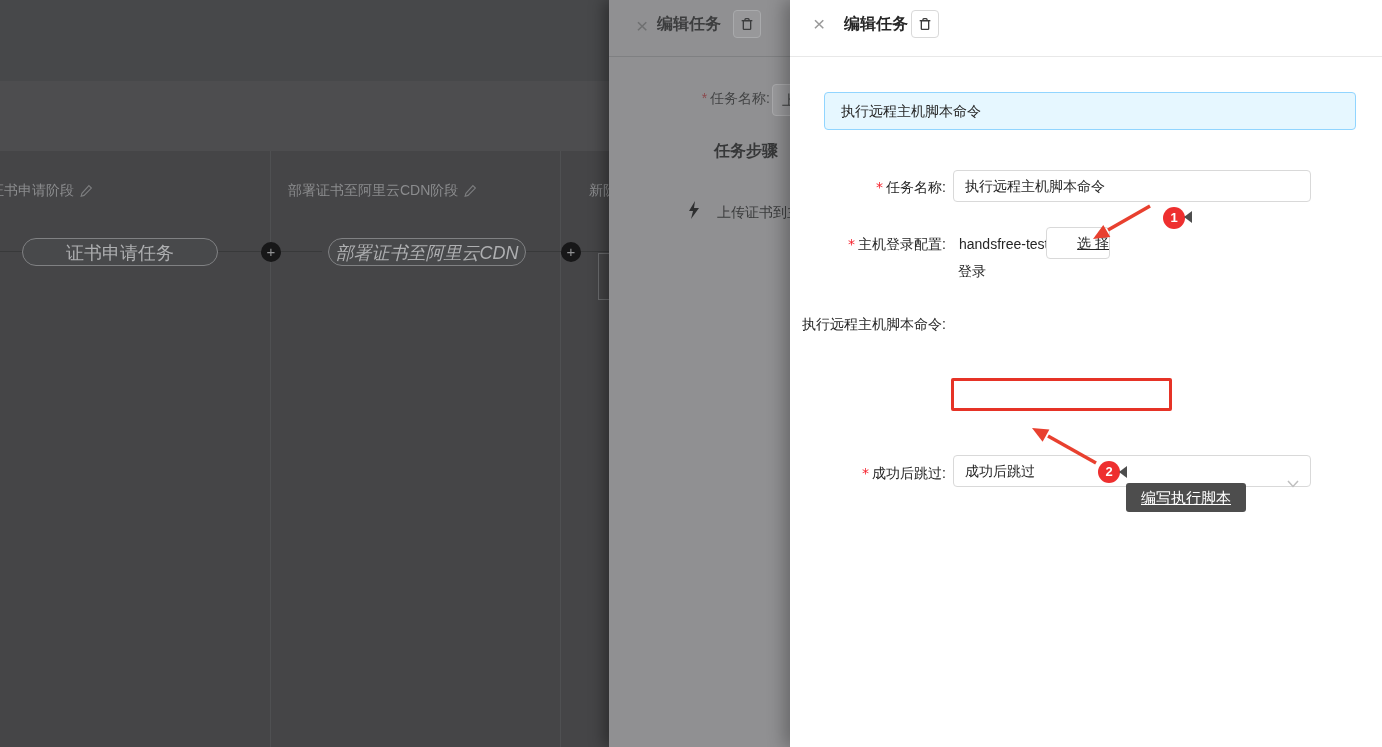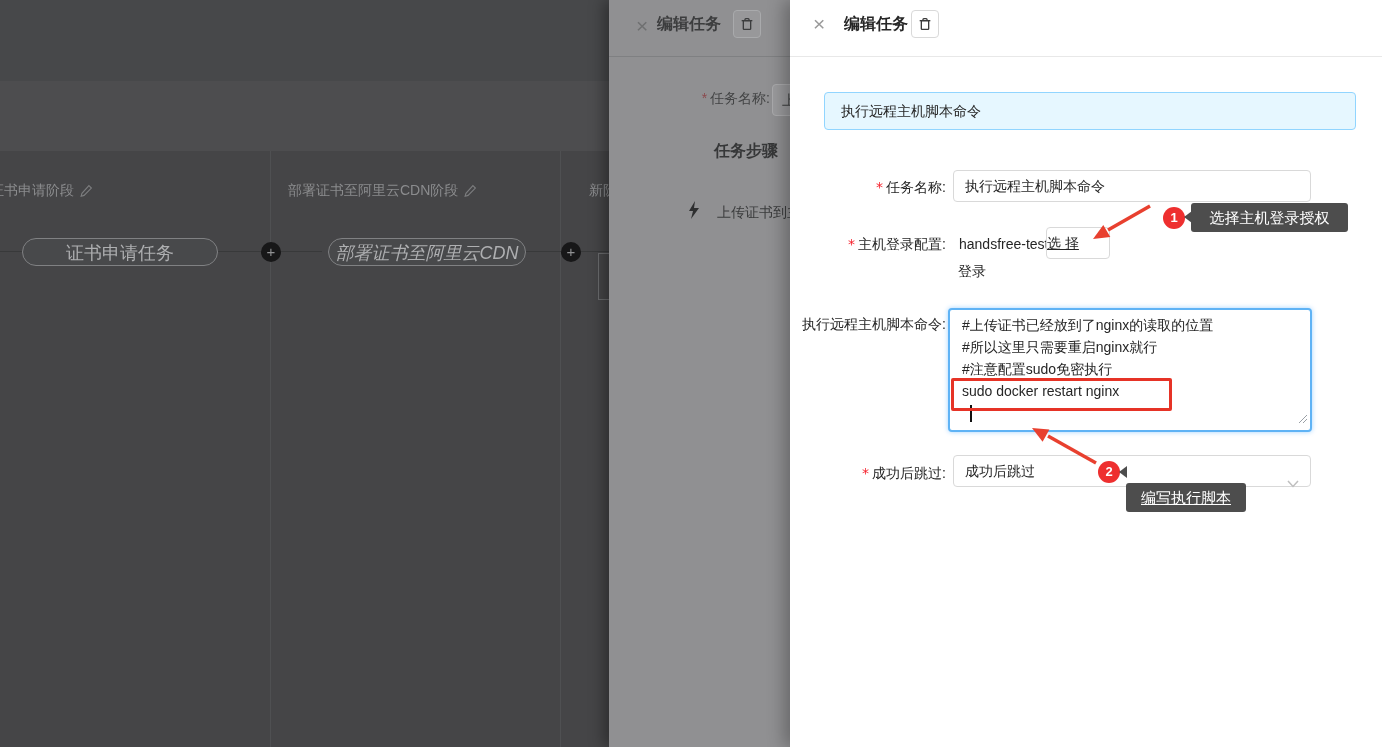--- a/index.html
+++ b/index.html
@@ -56,21 +56,21 @@
               font-size:14px;color:#262626;line-height:36px;padding-left:16px;}
 
   .f-label{position:absolute;left:0;width:156px;text-align:right;font-size:14px;color:#262626;white-space:nowrap;}
   .f-label .req{color:#f5222d;margin-right:3px;font-family:"DejaVu Sans",sans-serif;}
   .txt-input{position:absolute;left:163px;width:358px;height:32px;box-sizing:border-box;
              border:1px solid #d9d9d9;border-radius:4px;background:#fff;
              font-size:14px;color:#262626;line-height:30px;padding-left:11px;}
   .plain-val{position:absolute;font-size:14px;color:#262626;}
   .choose-btn{position:absolute;left:256px;top:227px;width:64px;height:32px;box-sizing:border-box;
               border:1px solid #d9d9d9;border-radius:4px;background:#fff;font-size:14px;color:#262626;
-              text-align:left;line-height:30px;cursor:pointer;text-decoration:underline;}
+              text-align:right;line-height:30px;cursor:pointer;text-decoration:underline;}
   .shell-box{position:absolute;left:158px;top:308px;width:364px;height:124px;box-sizing:border-box;
              border:2px solid #5fb3f5;border-radius:4px;background:#fff;
              box-shadow:0 0 5px rgba(24,144,255,.4);}
   .shell-line{position:absolute;left:12px;width:330px;height:22px;font-size:14px;color:#262626;white-space:nowrap;}
   .caret{position:absolute;left:20px;top:95px;width:2px;height:17px;background:#111;}
   .grip{position:absolute;right:2px;bottom:2px;}
   .red-rect{position:absolute;left:161px;top:378px;width:221px;height:33px;box-sizing:border-box;
             border:3px solid #e63326;border-radius:2px;z-index:5;}
   .select-box{position:absolute;left:163px;top:455px;width:358px;height:32px;box-sizing:border-box;
               border:1px solid #d9d9d9;border-radius:4px;background:#fff;cursor:pointer;
@@ -175,32 +175,20 @@
     <div class="f-label" style="top:236px;">
       <span class="req">*</span><span>主机登录配置:</span>
     </div>
     <div class="plain-val" style="left:169px;top:236px;">handsfree-test</div>
     <div class="plain-val" style="left:168px;top:263px;">登录</div>
     <div class="choose-btn">选 择</div>
 
     <div class="f-label" style="top:316px;">
       <span>执行远程主机脚本命令:</span>
     </div>
-    <div class="shell-box">
-      <div class="shell-line" style="top:7px;">#上传证书已经放到了nginx的读取的位置</div>
-      <div class="shell-line" style="top:29px;">#所以这里只需要重启nginx就行</div>
-      <div class="shell-line" style="top:51px;">#注意配置sudo免密执行</div>
-      <div class="shell-line" style="top:73px;">sudo docker restart nginx</div>
-      <div class="caret"></div>
-      <div class="grip">
-        <svg width="10" height="10">
-            <path d="M9 1 L1 9 M9 5 L5 9" stroke="#9aa0a6" stroke-width="1"></path>
-          </svg>
-      </div>
-    </div>
     <div class="red-rect"></div>
 
     <div class="f-label" style="top:465px;">
       <span class="req">*</span><span>成功后跳过:</span>
     </div>
     <div class="select-box">
       <span>成功后跳过</span>
       <span class="chev">
         <svg width="12" height="8" viewBox="0 0 12 8">
             <polyline points="1,1 6,6.5 11,1" fill="none" stroke="#bfbfbf" stroke-width="1.5"></polyline>
@@ -210,20 +198,19 @@
 
     <svg id="arrows" width="592" height="747" viewBox="0 0 592 747">
       <line x1="360" y1="206" x2="318" y2="230" stroke="#e8402f" stroke-width="3.5"></line>
       <polygon points="303,239 313.3,224.9 320.3,237.1" fill="#e8402f"></polygon>
       <line x1="306" y1="463" x2="258" y2="436" stroke="#e8402f" stroke-width="3.5"></line>
       <polygon points="242,428 259.4,429.6 252.6,441.8" fill="#e8402f"></polygon>
     </svg>
 
     <div class="ann-badge" style="left:373px;top:207px;">1</div>
     <div class="ann-notch" style="left:394px;top:211px;"></div>
-    <div class="ann-tip" style="left:401px;top:203px;width:157px;">选择主机登录授权</div>
 
     <div class="ann-badge" style="left:308px;top:461px;">2</div>
     <div class="ann-notch" style="left:329px;top:466px;"></div>
     <div class="ann-tip" style="left:336px;top:483px;width:120px;text-decoration:underline;">编写执行脚本</div>
   </div>
 
 </div>
 
 </body></html>

